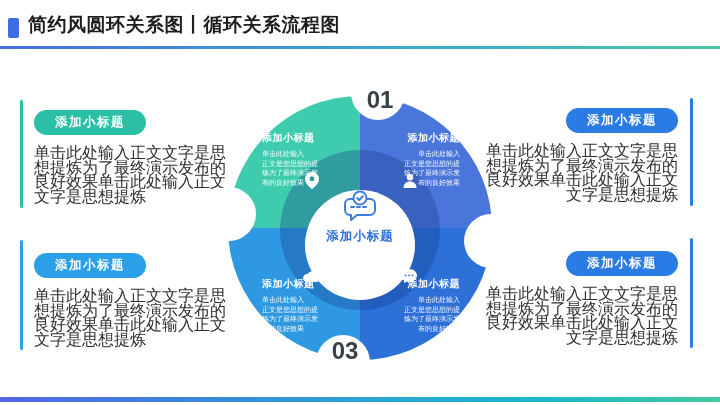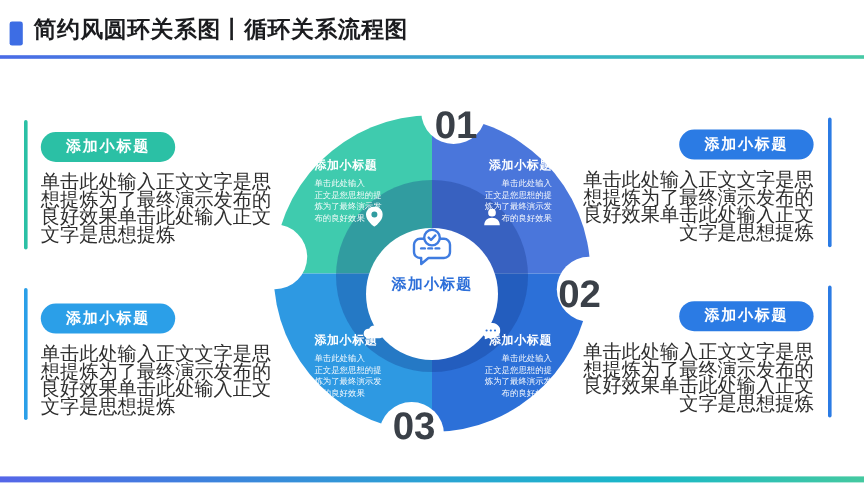--- a/index.html
+++ b/index.html
@@ -28,21 +28,21 @@
   .sideblock.br{left:486px;top:251px;text-align:right;}
   .pill{display:inline-block;height:25px;line-height:25px;padding:0 21px;border-radius:13px;
         color:#fff;font-size:12.5px;font-weight:bold;letter-spacing:1.5px;border:none;cursor:pointer;}
   .pill.teal{background:#2BC0A5;}
   .pill.sky{background:#2B9FE8;}
   .pill.royal{background:#2B7BE4;}
   .sidebody{margin:11px 0 0;font-size:16px;line-height:14.5px;color:#2e2e2e;}
 
   
   .ring-svg{position:absolute;left:0;top:0;pointer-events:none;}
-  .num{position:absolute;width:54px;text-align:center;font-size:32px;font-weight:bold;color:#3a4048;}
+  .num{position:absolute;width:54px;text-align:center;font-size:24px;font-weight:bold;color:#3a4048;}
   .num.n1{left:353px;top:86px;}
   .num.n2{left:456px;top:227px;}
   .num.n3{left:318px;top:337px;}
   .num.n4{left:211px;top:200px;}
 
   .quad{position:absolute;width:95px;color:#fff;}
   .quad .qt{font-size:10px;font-weight:bold;letter-spacing:.5px;}
   .quad .qb{margin-top:4px;font-size:7px;line-height:9.5px;white-space:pre-line;opacity:.95;}
   .quad.tl{left:262px;top:131px;text-align:left;}
   .quad.tr{left:365px;top:131px;text-align:right;}
@@ -101,21 +101,20 @@
     <path d="M360 228 L360 360 A132 132 0 0 1 228 228 Z" fill="#2E99E2"></path>
     <circle cx="378" cy="93" r="27" fill="#ffffff"></circle>
     <circle cx="491" cy="241" r="27" fill="#ffffff"></circle>
     <circle cx="343" cy="362" r="27" fill="#ffffff"></circle>
     <circle cx="229" cy="214" r="27" fill="#ffffff"></circle>
     <circle cx="360" cy="230" r="80" fill="rgba(17,50,130,0.30)"></circle>
     <circle cx="360" cy="245" r="55" fill="#ffffff"></circle>
   </svg>
 
   <div class="num n1">01</div>
-  <div class="num n2">02</div>
   <div class="num n3">03</div>
 
   <div class="quad tl">
     <div class="qt">添加小标题</div>
     <div class="qb">单击此处输入
 正文是您思想的提
 炼为了最终演示发
 布的良好效果</div>
   </div>
   <div class="quad tr">

